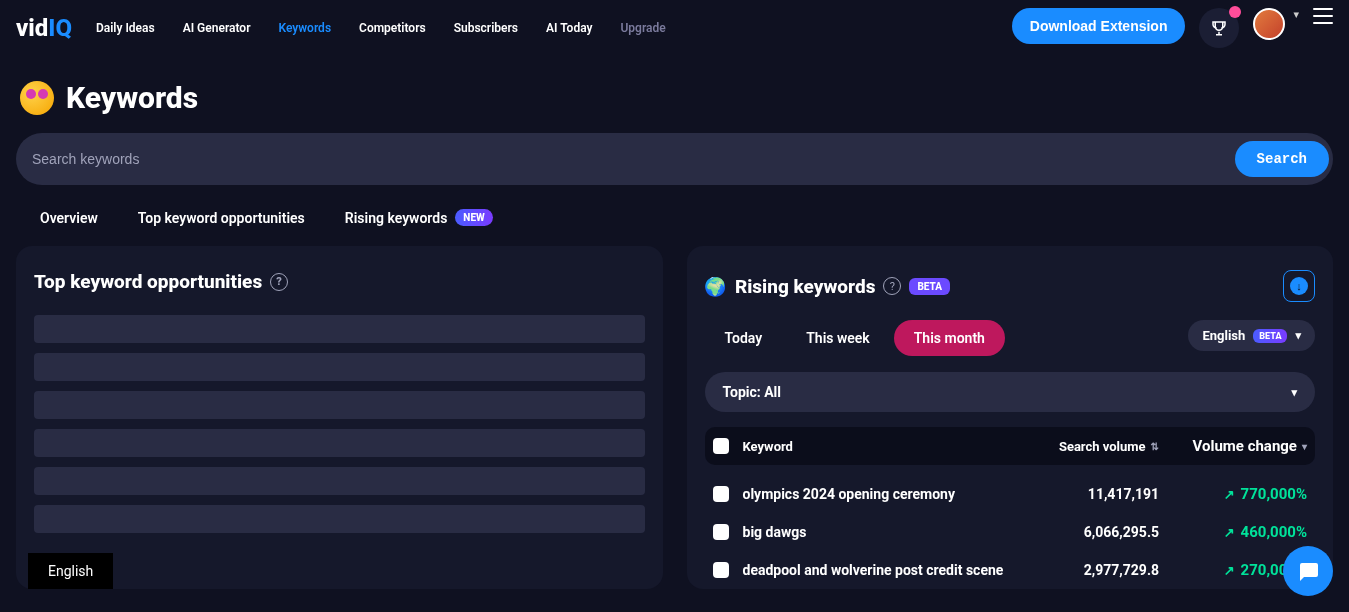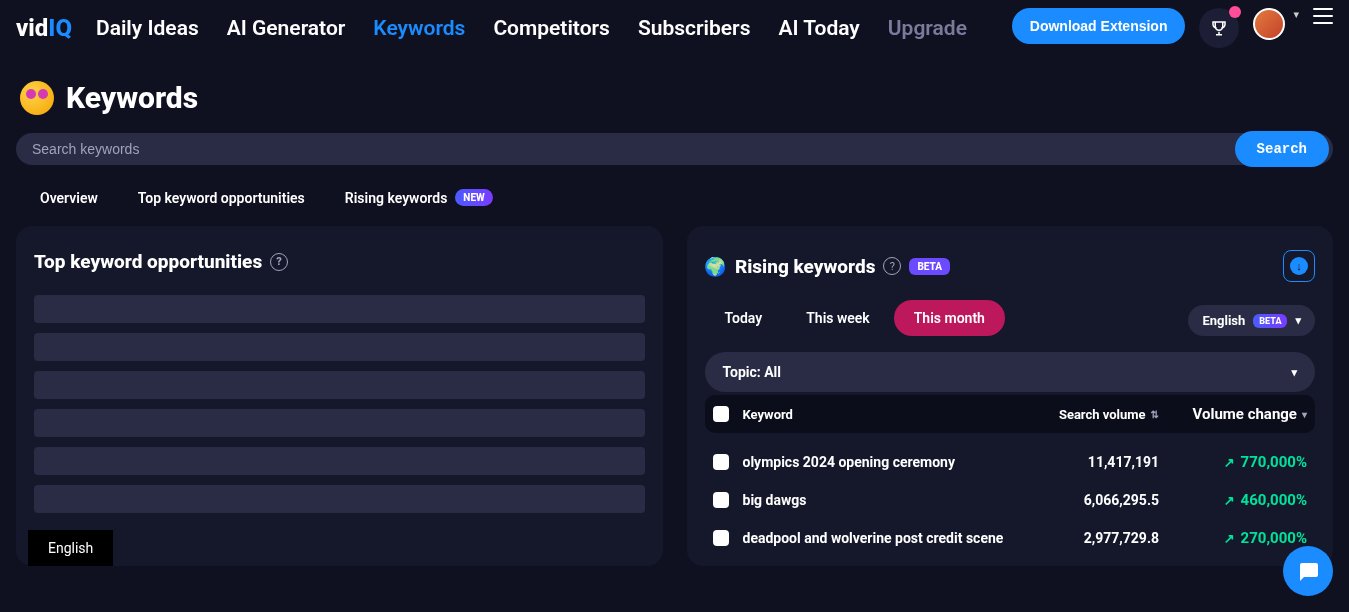--- a/index.html
+++ b/index.html
@@ -21,21 +21,21 @@
 }
 .logo {
   display: flex;
   align-items: center;
   font-weight: 800;
   font-size: 24px;
   margin-right: 24px;
 }
 .logo-vid { color: #fff; }
 .logo-iq { color: #1a8cff; }
-.navlinks { display: flex; gap: 28px; font-size: 21px; font-weight: 600; }
+.navlinks { display: flex; gap: 28px; font-size: 12px; font-weight: 600; }
 .navlink { color: #fff; cursor: pointer; }
 .navlink.active { color: #1a8cff; }
 .navlink.upgrade { color: #7a7a9c; }
 .topnav-right { margin-left: auto; display: flex; align-items: flex-start; gap: 14px; }
 .download-btn {
   background: #1a8cff;
   color: #fff;
   border: none;
   border-radius: 22px;
   padding: 10px 18px;
@@ -94,21 +94,21 @@
 }
 .emoji-blob::before { left: 6px; }
 .emoji-blob::after { right: 6px; }
 .page-title h1 { font-size: 30px; font-weight: 800; }
 
 
 .searchbar {
   margin: 0 16px 24px 16px;
   background: #292c44;
   border-radius: 26px;
-  height: 32px;
+  height: 52px;
   display: flex;
   align-items: center;
   padding-left: 16px;
 }
 .searchbar input {
   flex: 1;
   background: transparent;
   border: none;
   color: #fff;
   font-size: 14px;
@@ -220,21 +220,21 @@
 .dl-icon {
   width: 18px; height: 18px;
   background: #1a8cff;
   border-radius: 50%;
   display: flex; align-items: center; justify-content: center;
   font-size: 11px; color: #0f1121; font-weight: bold;
 }
 
 .time-row {
   display: flex;
-  align-items: flex-end;
+  align-items: flex-start;
   margin-bottom: 16px;
 }
 .time-tabs { display: flex; gap: 4px; }
 .time-tab {
   padding: 10px 20px;
   font-size: 14px;
   font-weight: 600;
   color: #fff;
   border-radius: 22px;
   cursor: pointer;
@@ -261,21 +261,21 @@
 
 .topic-bar {
   background: #292c44;
   border-radius: 22px;
   padding: 12px 18px;
   display: flex;
   justify-content: space-between;
   align-items: center;
   font-size: 14px;
   font-weight: 700;
-  margin-bottom: 3px;
+  margin-bottom: 15px;
 }
 
 .table-head {
   display: grid;
   grid-template-columns: 22px 1fr 140px 140px;
   align-items: center;
   padding: 10px 8px;
   background: #0b0d1b;
   border-radius: 10px;
   font-size: 13px;

